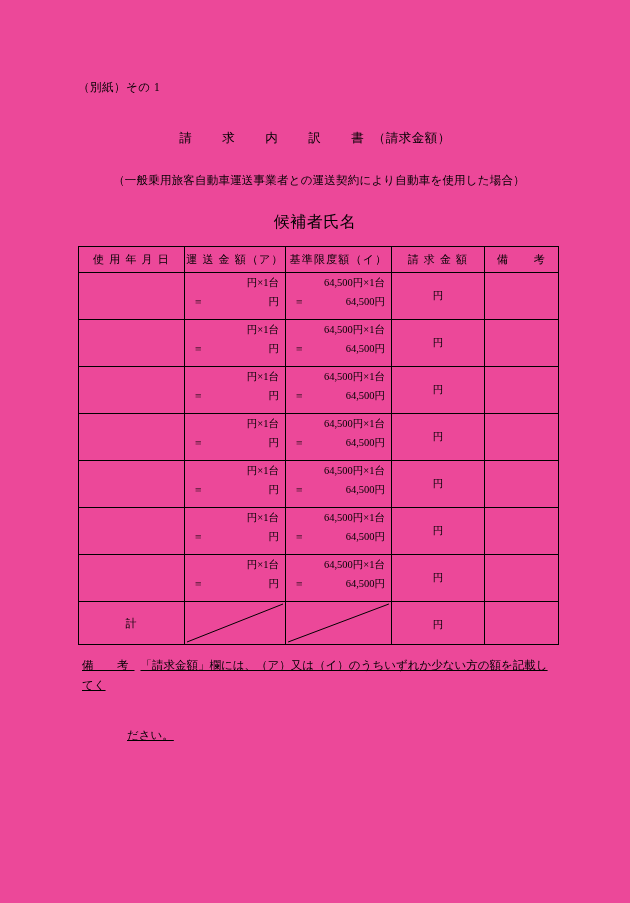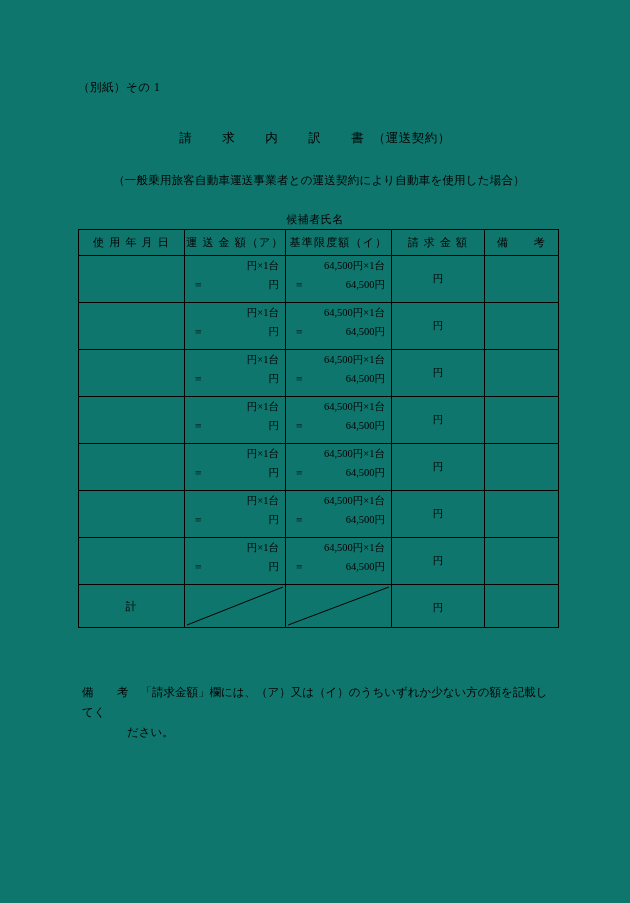--- a/index.html
+++ b/index.html
@@ -8,21 +8,21 @@
     background: #f2f2f0;
   }
   body {
     font-family: "Liberation Serif", "DejaVu Serif", serif;
     color: #000;
   }
   .page {
     position: relative;
     width: 630px;
     height: 903px;
-    background: #0f766e;
+    background: #ec4899;
     box-sizing: border-box;
     overflow: hidden;
   }
   .doc-label {
     position: absolute;
     left: 78px;
     top: 80px;
     font-size: 11.5px;
     letter-spacing: 0.5px;
   }
@@ -47,27 +47,27 @@
     text-align: center;
     font-size: 11.5px;
     letter-spacing: 0.2px;
   }
   .doc-candidate {
     position: absolute;
     left: 0;
     right: 0;
     top: 212px;
     text-align: center;
-    font-size: 11px;
+    font-size: 16px;
     letter-spacing: 0.5px;
   }
   table.main {
     position: absolute;
     left: 78px;
-    top: 229px;
+    top: 246px;
     width: 475px;
     border-collapse: collapse;
     table-layout: fixed;
     font-size: 10.5px;
   }
   table.main th,
   table.main td {
     border: 1px solid #000;
     padding: 0;
     vertical-align: top;
@@ -139,43 +139,45 @@
     position: absolute;
     left: 0;
     top: 0;
     width: 100%;
     height: 100%;
     display: block;
   }
   .footnote {
     position: absolute;
     left: 82px;
-    top: 682px;
+    top: 655px;
     width: 470px;
     font-size: 11.5px;
     line-height: 1.75;
+    text-decoration: underline;
   }
   .footnote .fn-label {
     letter-spacing: 6px;
     margin-right: 6px;
   }
   .footnote .fn-second {
     display: block;
     margin-left: 45px;
+    margin-top: 30px;
   }
 </style>
 </head>
 <body>
 
 <div class="page">
 
   <div class="doc-label">（別紙）その 1</div>
 
   <div class="doc-title">
-    <span class="sp">請　求　内　訳　書</span><span>（運送契約）</span>
+    <span class="sp">請　求　内　訳　書</span><span>（請求金額）</span>
   </div>
 
   <div class="doc-subtitle">（一般乗用旅客自動車運送事業者との運送契約により自動車を使用した場合）</div>
 
   <div class="doc-candidate">候補者氏名</div>
 
   <table class="main">
     <thead>
       <tr>
         <th class="col-date">使 用 年 月 日</th>

